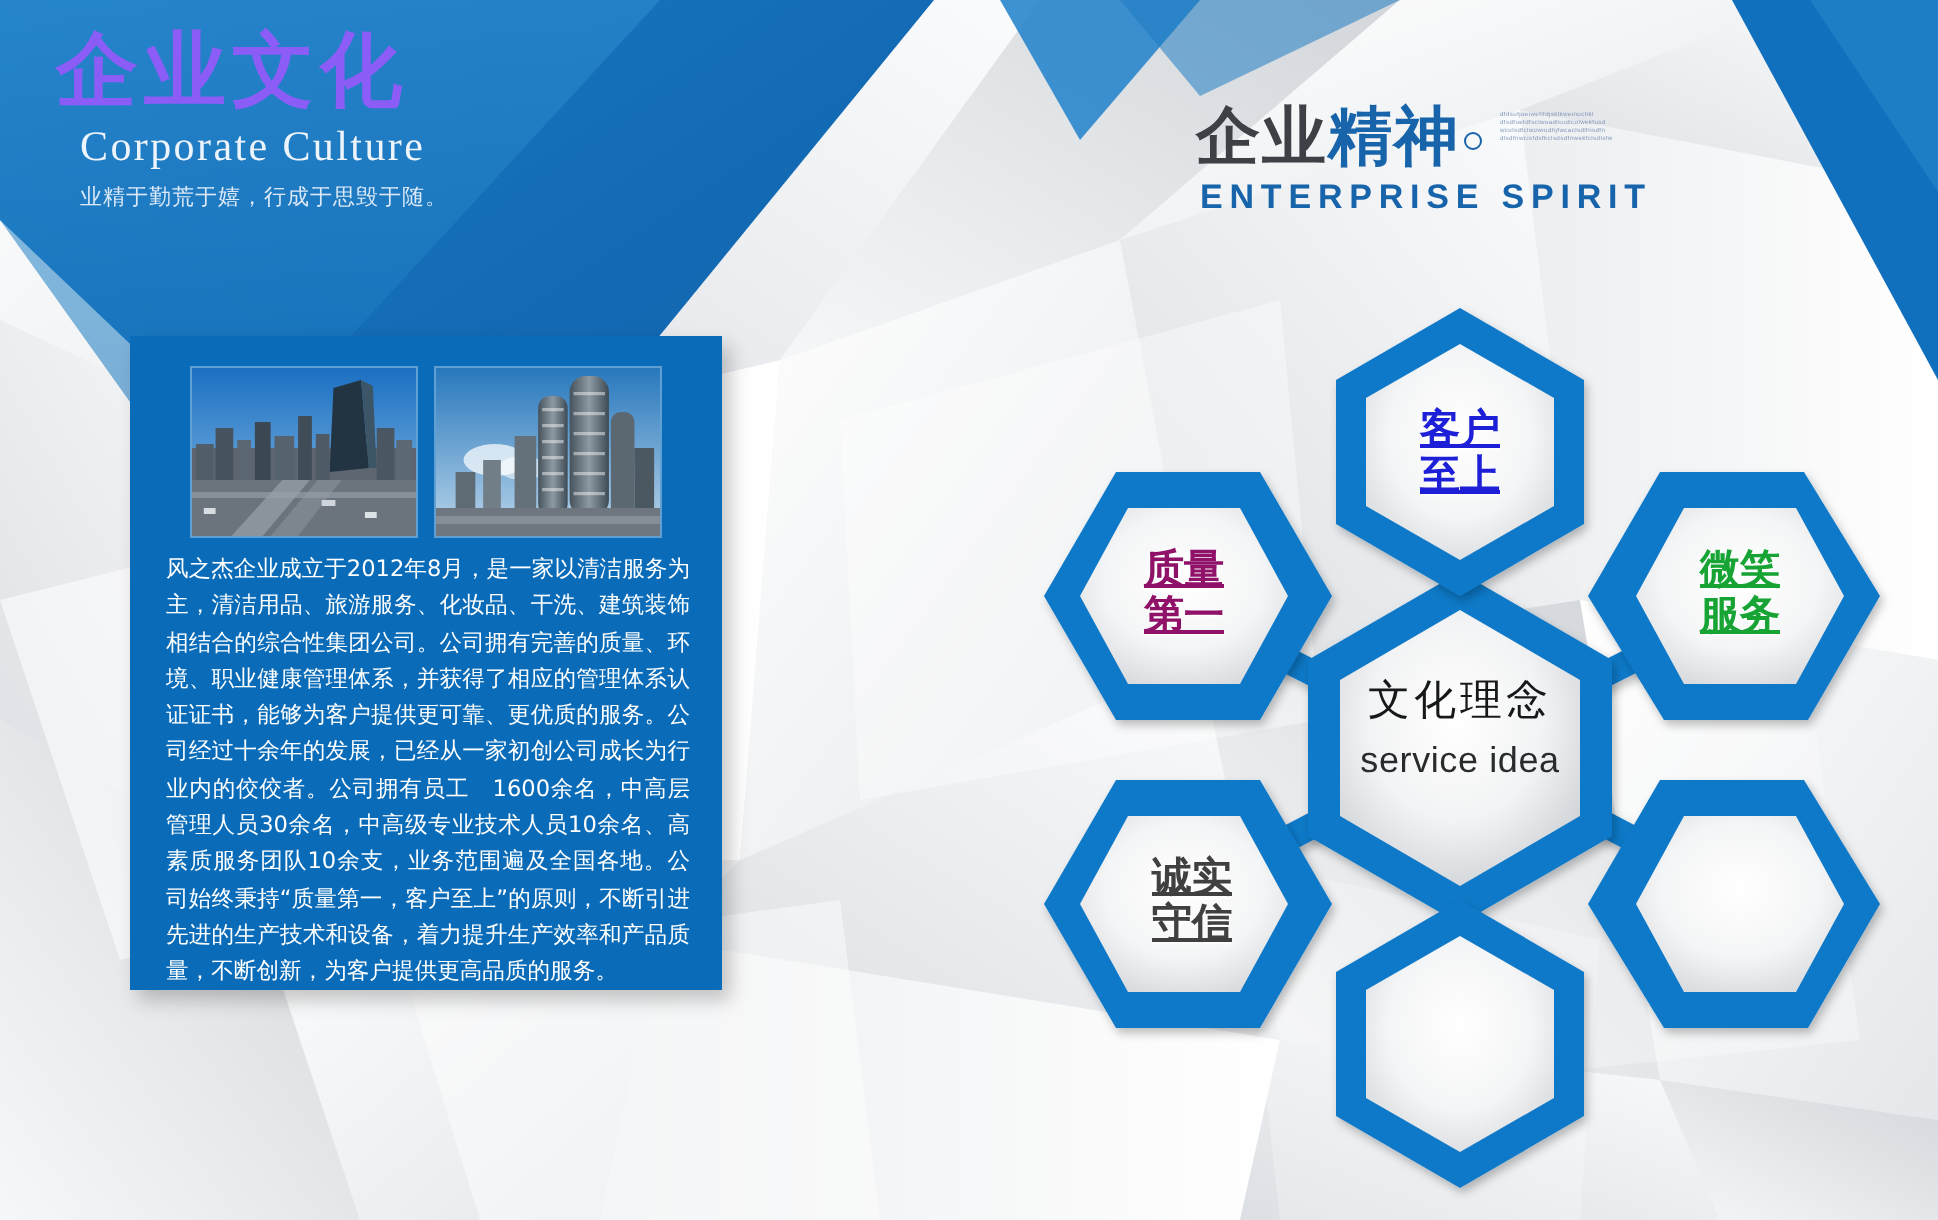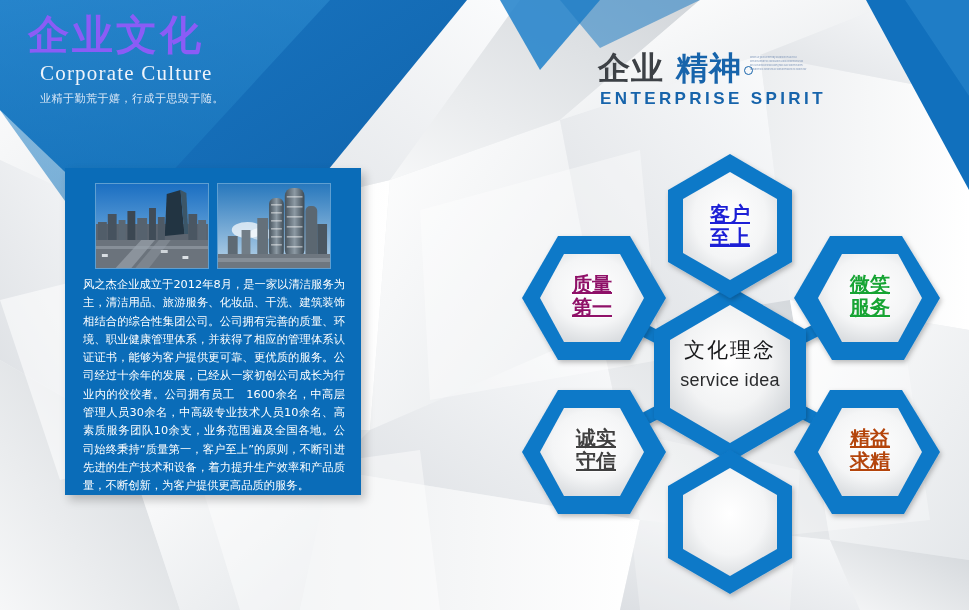--- a/index.html
+++ b/index.html
@@ -69,21 +69,21 @@
   }
 
   
   .spirit-block{position:absolute;left:598px;top:52px;z-index:6;}
   .spirit-cn{
     font-size:32px;font-weight:700;letter-spacing:1px;line-height:1.05;
     font-family:"DejaVu Sans","Liberation Sans",sans-serif;
     white-space:nowrap;
   }
   .spirit-cn .s-dark{color:#3d4146;}
-  .spirit-cn .s-blue{color:#1764ab;margin-left:12px;}
+  .spirit-cn .s-blue{color:#1764ab;}
   .spirit-dot{
     display:inline-block;width:7px;height:7px;border-radius:50%;
     border:1.6px solid #1764ab;vertical-align:4px;margin-left:2px;
   }
   .spirit-en{
     font-size:17px;letter-spacing:3.4px;color:#1764ab;margin-top:3px;
     font-weight:700;padding-left:2px;white-space:nowrap;
   }
   .microtext{
     position:absolute;left:152px;top:4px;width:78px;height:30px;
@@ -357,24 +357,20 @@
     <div class="hex-label hl-outer" style="left:193px;top:85px;width:90px;color:#1d20d6;">
       <span>客户</span>
       <span>至上</span>
     </div>
 
     <div class="hex-label hl-outer" style="left:330px;top:155px;width:96px;color:#17a434;">
       <span>微笑</span>
       <span>服务</span>
     </div>
 
-    <div class="hex-label hl-outer" style="left:330px;top:309px;width:96px;color:#b4450c;">
-      <span>精益</span>
-      <span>求精</span>
-    </div>
 
 
     <div class="hex-label hl-outer" style="left:56px;top:309px;width:96px;color:#404040;">
       <span>诚实</span>
       <span>守信</span>
     </div>
 
     <div class="hex-label hl-outer" style="left:52px;top:155px;width:96px;color:#8f1168;">
       <span>质量</span>
       <span>第一</span>

